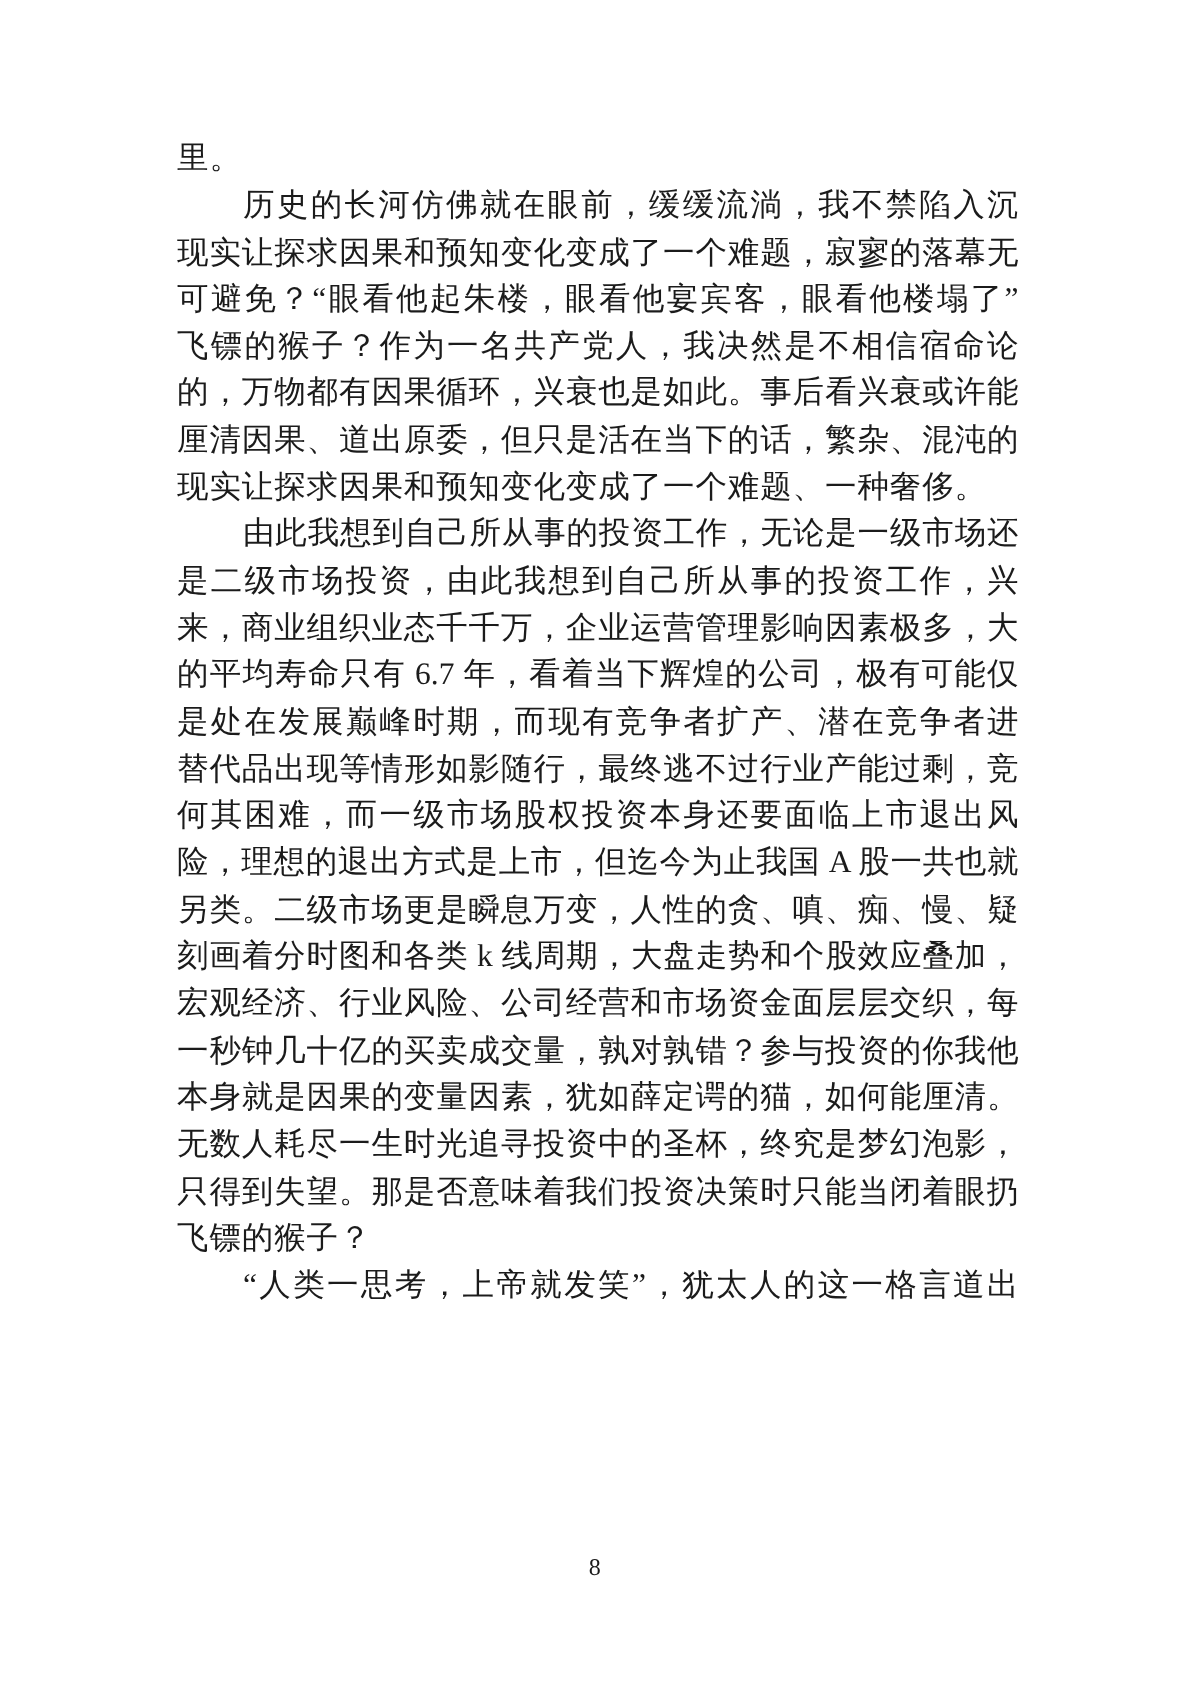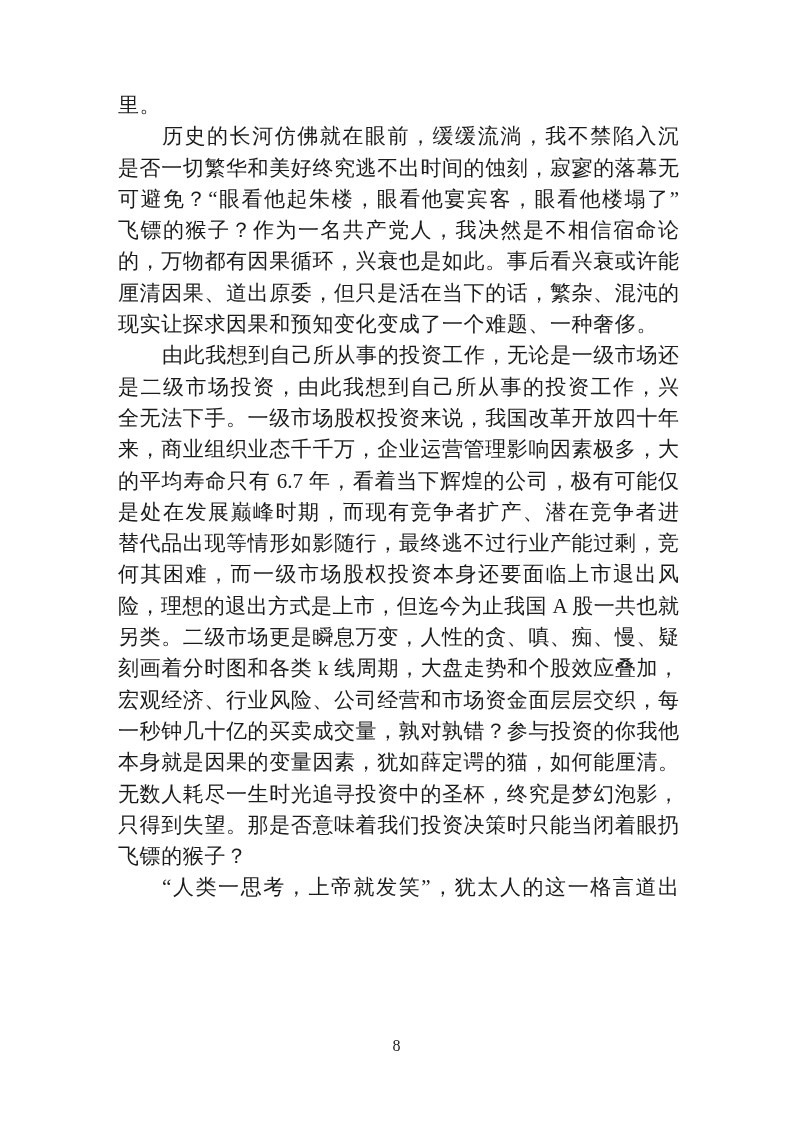--- a/index.html
+++ b/index.html
@@ -51,29 +51,28 @@
     color: #1b1b1b;
   }
 </style>
 </head>
 <body>
 
 <div class="page">
   <div class="textblock">
     <div class="ln last">里。</div>
     <div class="ln ind">历史的长河仿佛就在眼前，缓缓流淌，我不禁陷入沉思，</div>
-    <div class="ln">是否一切繁华和美好终究逃不出时间的蚀刻，寂寥的落幕无</div>
+    <div class="ln">现实让探求因果和预知变化变成了一个难题，寂寥的落幕无</div>
     <div class="ln">可避免？“眼看他起朱楼，眼看他宴宾客，眼看他楼塌了”</div>
     <div class="ln">飞镖的猴子？作为一名共产党人，我决然是不相信宿命论</div>
     <div class="ln">的，万物都有因果循环，兴衰也是如此。事后看兴衰或许能</div>
     <div class="ln">厘清因果、道出原委，但只是活在当下的话，繁杂、混沌的</div>
     <div class="ln last">现实让探求因果和预知变化变成了一个难题、一种奢侈。</div>
     <div class="ln ind">由此我想到自己所从事的投资工作，无论是一级市场还</div>
     <div class="ln">是二级市场投资，由此我想到自己所从事的投资工作，兴</div>
-    <div class="ln">全无法下手。一级市场股权投资来说，我国改革开放四十年</div>
     <div class="ln">来，商业组织业态千千万，企业运营管理影响因素极多，大</div>
     <div class="ln">的平均寿命只有 6.7 年，看着当下辉煌的公司，极有可能仅</div>
     <div class="ln">是处在发展巅峰时期，而现有竞争者扩产、潜在竞争者进入、</div>
     <div class="ln">替代品出现等情形如影随行，最终逃不过行业产能过剩，竞</div>
     <div class="ln">何其困难，而一级市场股权投资本身还要面临上市退出风</div>
     <div class="ln">险，理想的退出方式是上市，但迄今为止我国 A 股一共也就</div>
     <div class="ln">另类。二级市场更是瞬息万变，人性的贪、嗔、痴、慢、疑</div>
     <div class="ln">刻画着分时图和各类 k 线周期，大盘走势和个股效应叠加，</div>
     <div class="ln">宏观经济、行业风险、公司经营和市场资金面层层交织，每</div>
     <div class="ln">一秒钟几十亿的买卖成交量，孰对孰错？参与投资的你我他</div>

